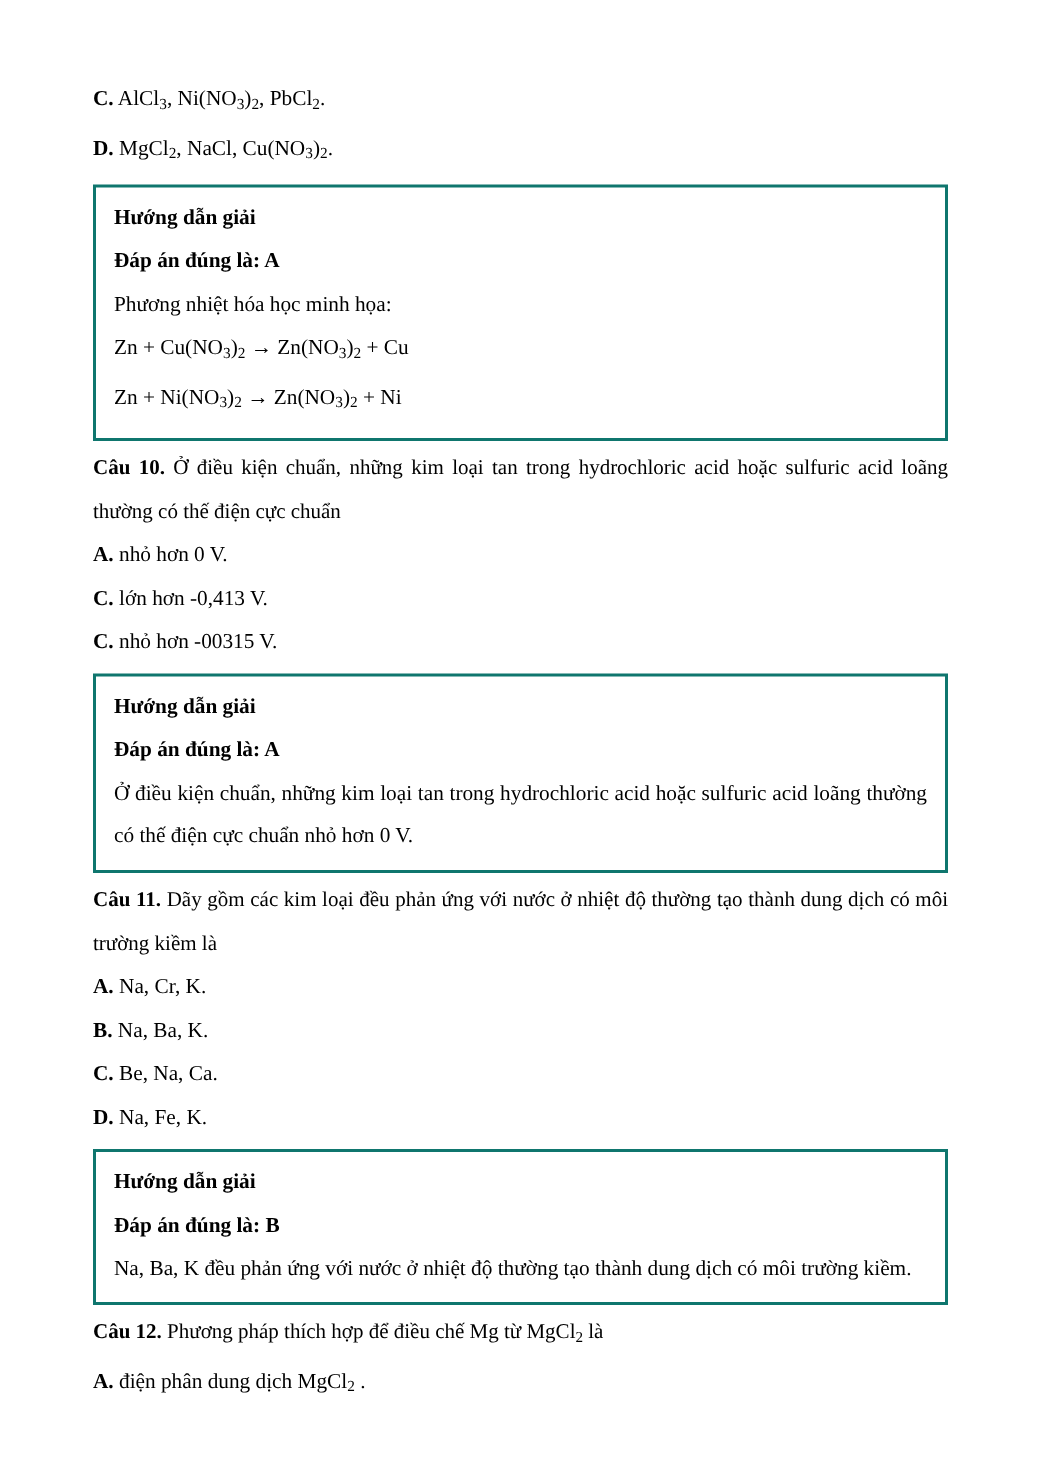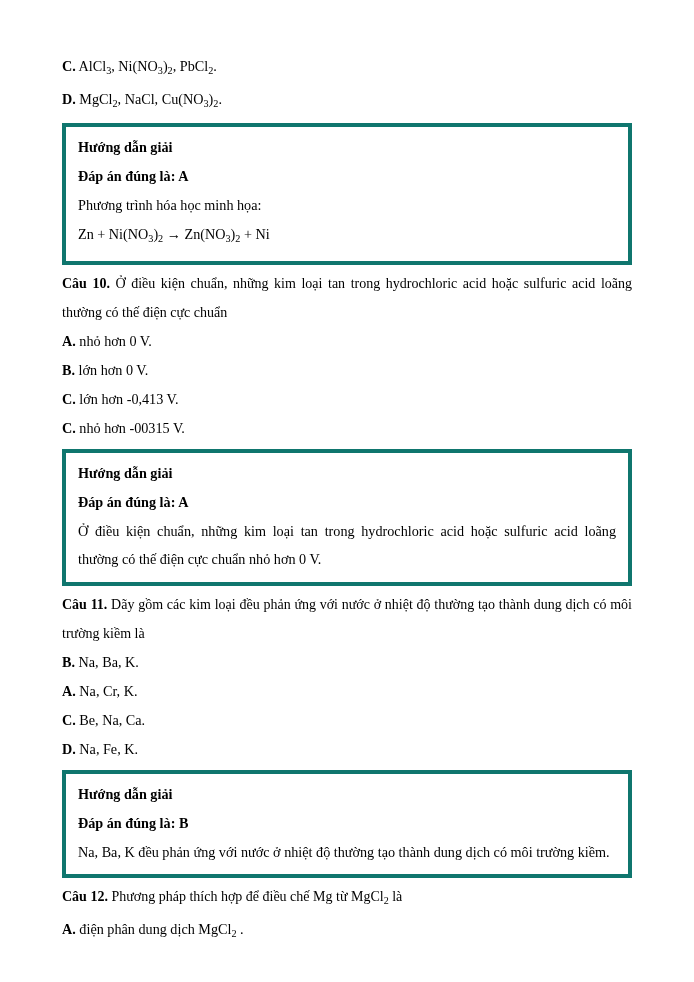--- a/index.html
+++ b/index.html
@@ -28,21 +28,21 @@
     text-justify: inter-word;
   }
   .opt {
     font-size: 14.2px;
     line-height: 29px;
   }
   .opt b, .qline b {
     font-weight: bold;
   }
   .box {
-    border: 4px solid #0f766e;
+    border: 2px solid #0f766e;
     box-sizing: border-box;
     padding: 6px 12px 8px 12px;
     margin: 6px 0 4px 0;
   }
   .box .line {
     line-height: 28.5px;
   }
   .box .hdr {
     font-weight: bold;
     font-size: 14.2px;
@@ -65,36 +65,36 @@
 </head>
 <body>
 
 <div class="page">
   <div id="content">
       <p class="opt tight"><b>C.</b><span> AlCl<sub>3</sub>, Ni(NO<sub>3</sub>)<sub>2</sub>, PbCl<sub>2</sub>.</span></p>
       <p class="opt tight"><b>D.</b><span> MgCl<sub>2</sub>, NaCl, Cu(NO<sub>3</sub>)<sub>2</sub>.</span></p>
       <div class="box">
         <p class="hdr tight">Hướng dẫn giải</p>
         <p class="hdr tight">Đáp án đúng là: A</p>
-        <p class="line tight">Phương trình hóa học minh họa:</p>
+        <p class="line tight">Phương nhiệt hóa học minh họa:</p>
+        <p class="line tight">Zn + Cu(NO<sub>3</sub>)<sub>2</sub> → Zn(NO<sub>3</sub>)<sub>2</sub> + Cu</p>
         <p class="line tight">Zn + Ni(NO<sub>3</sub>)<sub>2</sub> → Zn(NO<sub>3</sub>)<sub>2</sub> + Ni</p>
       </div>
       <p class="qline tight"><b>Câu 10.</b><span> Ở điều kiện chuẩn, những kim loại tan trong hydrochloric acid hoặc sulfuric acid loãng thường có thế điện cực chuẩn</span></p>
       <p class="opt tight"><b>A.</b><span> nhỏ hơn 0 V.</span></p>
-      <p class="opt tight"><b>B.</b><span> lớn hơn 0 V.</span></p>
       <p class="opt tight"><b>C.</b><span> lớn hơn -0,413 V.</span></p>
       <p class="opt tight"><b>C.</b><span> nhỏ hơn -00315 V.</span></p>
       <div class="box">
         <p class="hdr tight">Hướng dẫn giải</p>
         <p class="hdr tight">Đáp án đúng là: A</p>
         <p class="line tight">Ở điều kiện chuẩn, những kim loại tan trong hydrochloric acid hoặc sulfuric acid loãng thường có thế điện cực chuẩn nhỏ hơn 0 V.</p>
       </div>
       <p class="qline tight"><b>Câu 11.</b><span> Dãy gồm các kim loại đều phản ứng với nước ở nhiệt độ thường tạo thành dung dịch có môi trường kiềm là</span></p>
+      <p class="opt tight"><b>A.</b><span> Na, Cr, K.</span></p>
       <p class="opt tight"><b>B.</b><span> Na, Ba, K.</span></p>
-      <p class="opt tight"><b>A.</b><span> Na, Cr, K.</span></p>
       <p class="opt tight"><b>C.</b><span> Be, Na, Ca.</span></p>
       <p class="opt tight"><b>D.</b><span> Na, Fe, K.</span></p>
       <div class="box">
         <p class="hdr tight">Hướng dẫn giải</p>
         <p class="hdr tight">Đáp án đúng là: B</p>
         <p class="line tight">Na, Ba, K đều phản ứng với nước ở nhiệt độ thường tạo thành dung dịch có môi trường kiềm.</p>
       </div>
       <p class="qline tight"><b>Câu 12.</b><span> Phương pháp thích hợp để điều chế Mg từ MgCl<sub>2</sub> là</span></p>
       <p class="opt tight"><b>A.</b><span> điện phân dung dịch MgCl<sub>2</sub> .</span></p>
     </div>

